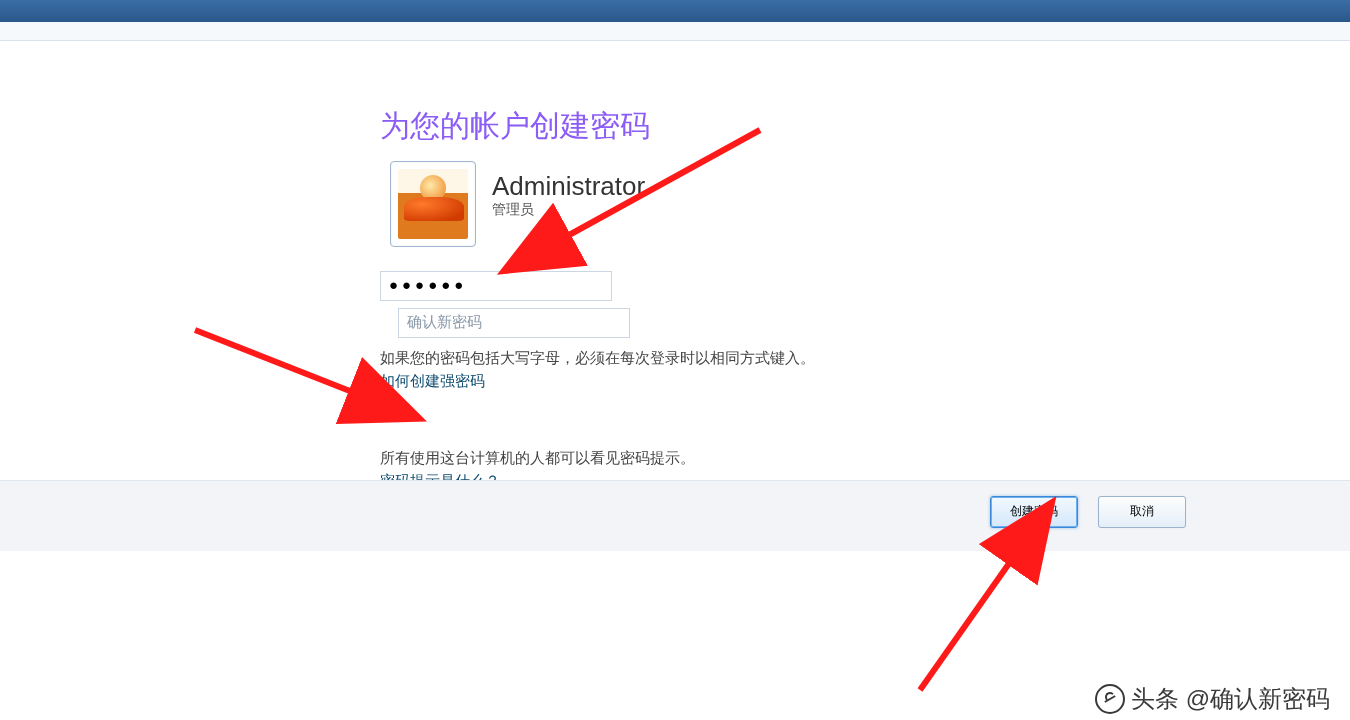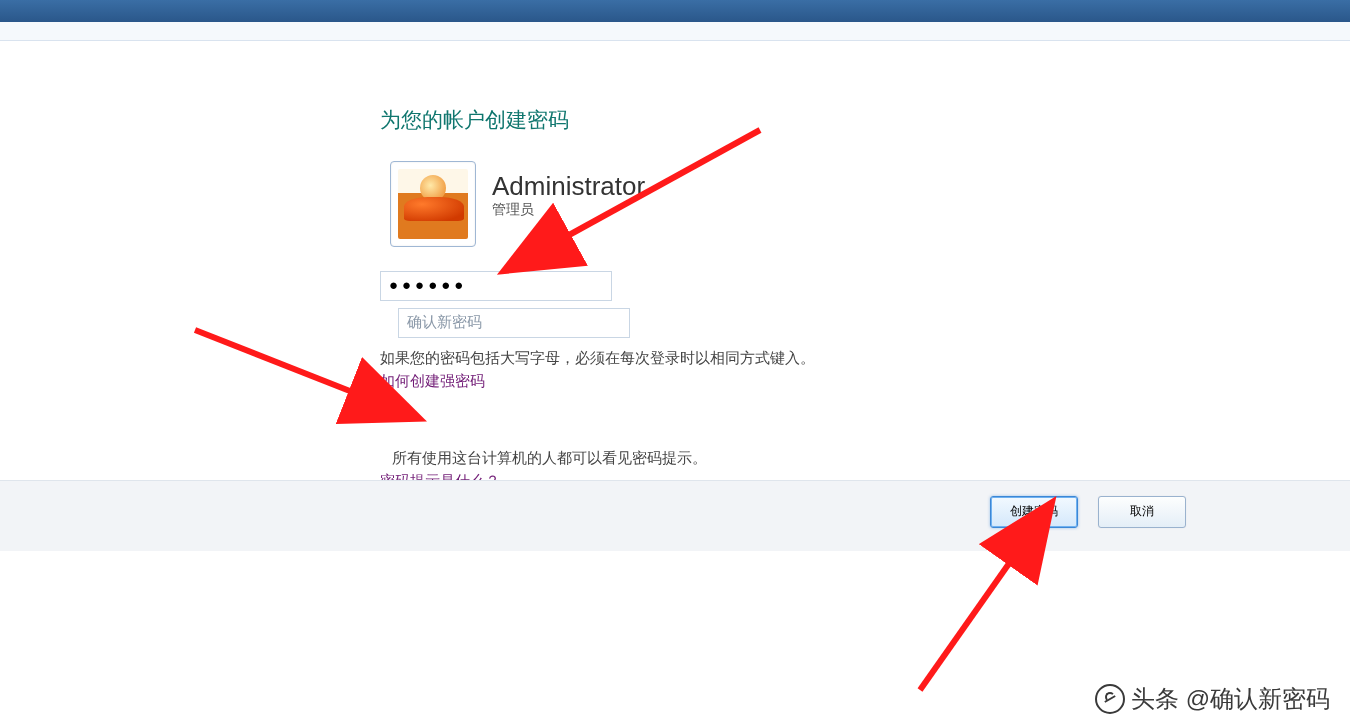--- a/index.html
+++ b/index.html
@@ -6,21 +6,21 @@
     margin:0;padding:0;width:1350px;height:720px;
     font-family:"Microsoft YaHei","Segoe UI",Tahoma,sans-serif;
     background:#fff;overflow:hidden;
   }
   .window{position:relative;width:1350px;height:720px;}
   .titlebar{height:22px;background:linear-gradient(#3a6ea5,#2a578a);}
   .topband{height:18px;background:#f5f9fc;border-bottom:1px solid #d9e3ef;}
   .content{position:relative;height:560px;}
   .heading{
     position:absolute;left:380px;top:65px;
-    font-size:21px;color:#0f766e;font-weight:400;
+    font-size:30px;color:#8b5cf6;font-weight:400;
   }
   .avatar-wrap{
     position:absolute;left:390px;top:120px;width:84px;height:84px;
     border:1px solid #9fb7d4;border-radius:4px;background:#fff;
     box-shadow:inset 0 0 2px rgba(0,0,0,.1);
     display:flex;align-items:center;justify-content:center;
   }
   .avatar-img{
     width:70px;height:70px;border-radius:2px;overflow:hidden;position:relative;
     background:linear-gradient(#fef7e8 0 35%,#e07a1f 35% 100%);
@@ -39,24 +39,24 @@
   .urole{position:absolute;left:492px;top:160px;font-size:14px;color:#555;}
   .field{
     position:absolute;width:232px;height:30px;
     border:1px solid #c9d6e4;background:#fff;box-sizing:border-box;
     padding:4px 8px;font-size:15px;
   }
   .field.pw{left:380px;top:230px;letter-spacing:4px;font-weight:bold;color:#000;}
   .field.ph{color:#8a98a8;}
   .field.confirm{left:398px;top:267px;}
   .note1{position:absolute;left:380px;top:308px;font-size:15px;color:#444;}
-  .link{color:#701a75;cursor:pointer;}
+  .link{color:#0c4a6e;cursor:pointer;}
   .link1{position:absolute;left:380px;top:331px;font-size:15px;}
   .field.hint{left:380px;top:370px;}
-  .note2{position:absolute;left:380px;top:408px;font-size:15px;color:#444;margin-left:12px;}
+  .note2{position:absolute;left:380px;top:408px;font-size:15px;color:#444;}
   .link2{position:absolute;left:380px;top:431px;font-size:15px;}
   .footer{
     position:absolute;left:0;right:0;top:480px;height:70px;
     background:#f2f4f7;border-top:1px solid #dfe5ec;
   }
   .btn{
     position:absolute;top:15px;width:86px;height:30px;
     font-size:12px;text-align:center;line-height:28px;
     border:1px solid #9ab2ce;border-radius:3px;
     background:linear-gradient(#fdfefe,#e4eef7);

